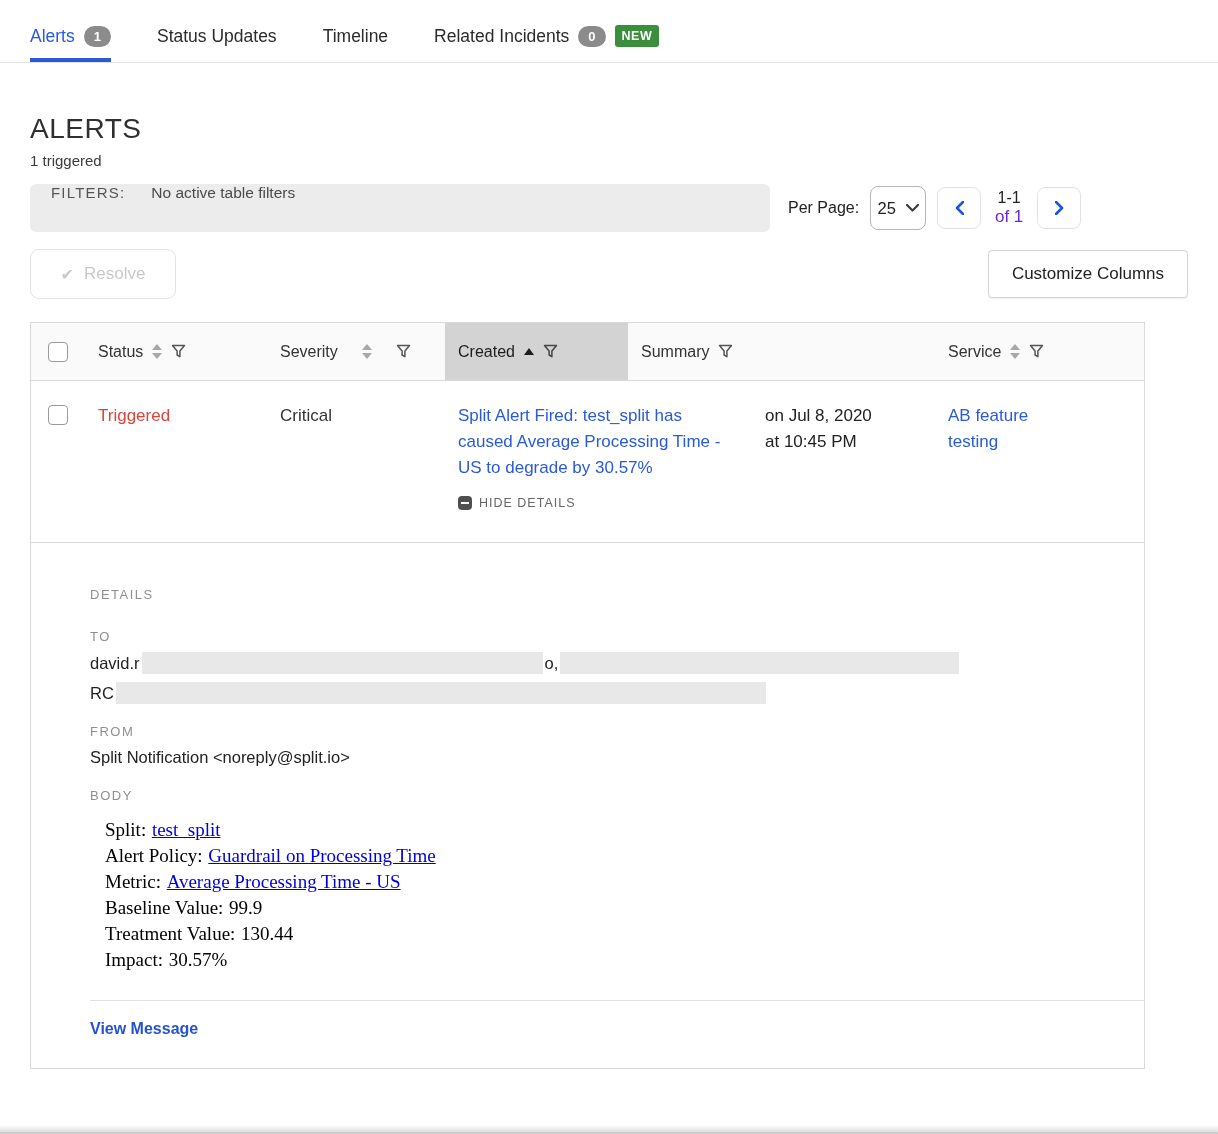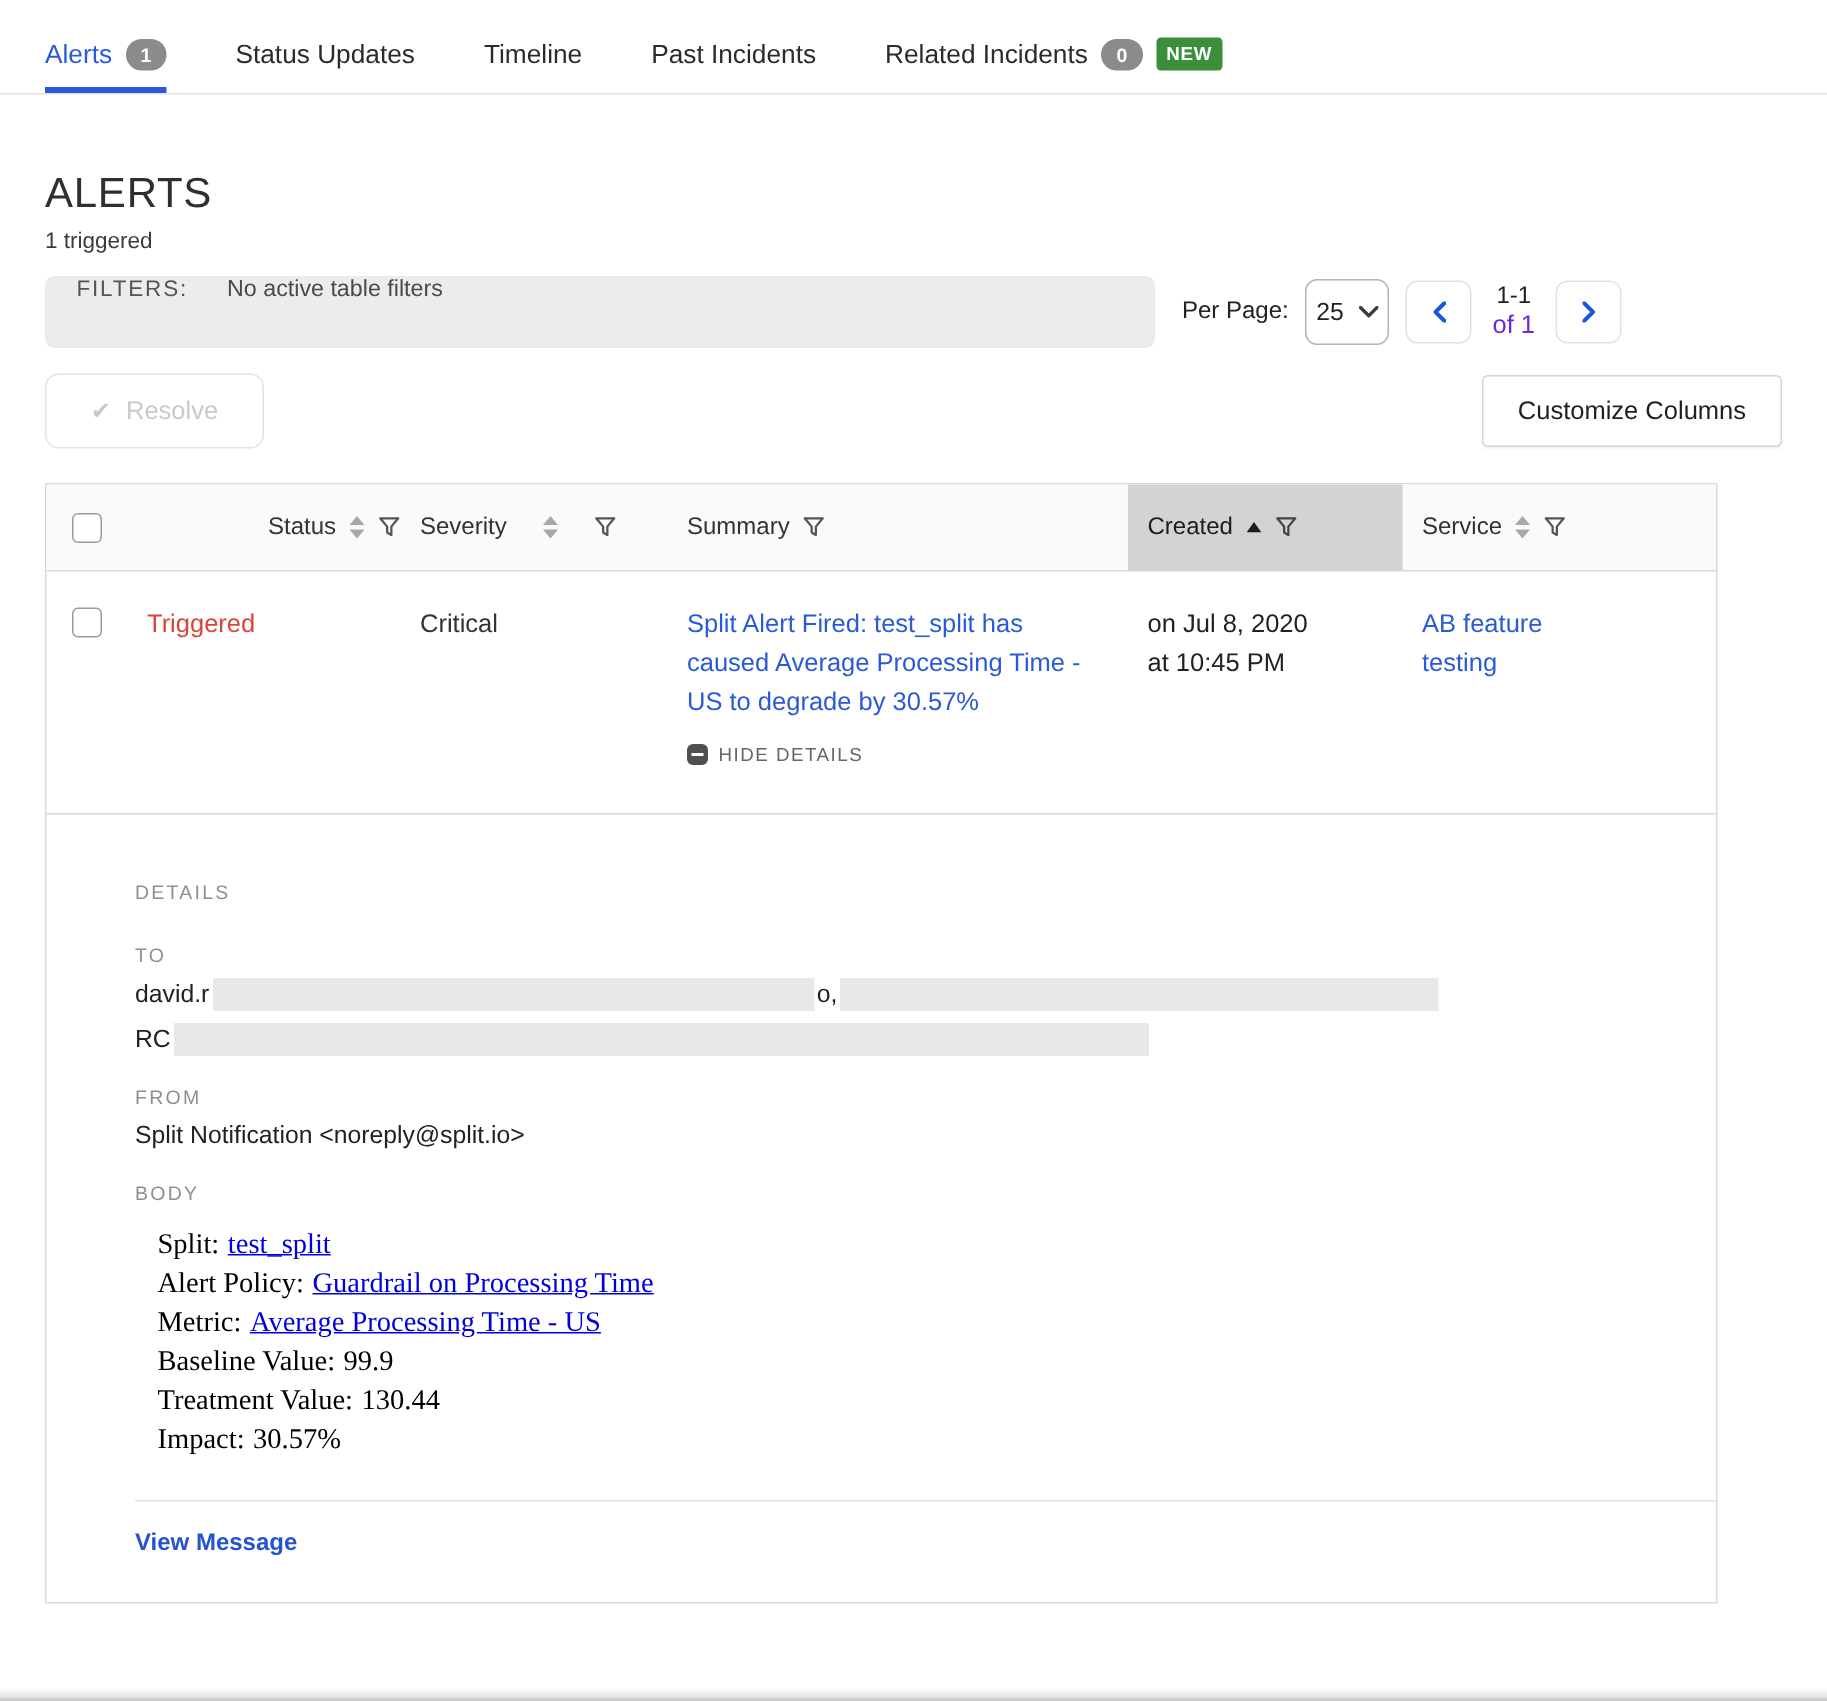--- a/index.html
+++ b/index.html
@@ -47,21 +47,21 @@
                  color:#c9c9c9; font-size:17px; display:flex; align-items:center; justify-content:center; gap:10px; }
   .resolve-check { font-size:16px; color:#c9c9c9; }
   .customize-btn { height:48px; border:1px solid #d4d4d4; border-radius:4px; background:#fff;
                    font-size:17px; color:#1f1f1f; padding:0 23px; box-shadow:0 1px 2px rgba(0,0,0,0.06); cursor:pointer; }
 
   
   .alert-table { margin-top:23px; border:1px solid #d9d9d9; width:1115px; }
   .thead { display:flex; background:#fafafa; border-bottom:1px solid #d9d9d9; height:58px; }
   .th { display:flex; align-items:center; gap:9px; padding-left:13px; font-size:16px; color:#333; }
   .th-check { width:54px; justify-content:center; padding-left:0; }
-  .th-status { width:182px;justify-content:flex-end; }
+  .th-status { width:182px; }
   .th-severity { width:178px;gap:24px; }
   .th-summary { width:307px; }
   .th-created { width:183px; background:#d3d3d3; color:#1d1d1d; }
   .th-service { flex:1; }
   .checkbox { width:20px; height:20px; border:1.5px solid #9a9a9a; border-radius:4px; background:#fff; cursor:pointer; }
   .icon-svg { display:block; }
 
   .trow { display:flex; border-bottom:1px solid #d9d9d9; min-height:162px; }
   .td { padding:22px 12px 18px 13px; font-size:17px; line-height:26px; }
   .td-check { width:54px; display:flex; justify-content:center; padding:24px 0 0 0; }
@@ -108,23 +108,20 @@
     <span>Alerts</span>
     <span class="count-badge">1</span>
   </div>
   <div class="tab">
     <span>Status Updates</span>
   </div>
   <div class="tab">
     <span>Timeline</span>
   </div>
   <div class="tab">
-    <span>Past Incidents</span>
-  </div>
-  <div class="tab">
     <span>Related Incidents</span>
     <span class="count-badge">0</span>
     <span class="new-badge">NEW</span>
   </div>
 </nav>
 
 <div class="content">
 
   <h1 class="page-title">ALERTS</h1>
   <div class="page-subtitle">1 triggered</div>
@@ -188,33 +185,33 @@
       <div class="th th-severity">
         <span>Severity</span>
         <svg class="icon-svg" width="10" height="15" viewBox="0 0 10 15">
             <polygon points="5,0 10,6 0,6" fill="#a8a8a8"></polygon>
             <polygon points="5,15 10,9 0,9" fill="#a8a8a8"></polygon>
           </svg>
         <svg class="icon-svg" width="15" height="15" viewBox="0 0 15 15">
             <path d="M1.5 1.5 h12 l-4.6 5.6 v5.6 l-2.8 -1.7 v-3.9 z" fill="none" stroke="#555" stroke-width="1.5" stroke-linejoin="round"></path>
           </svg>
       </div>
-      <div class="th th-summary">
-        <span>Summary</span>
-        <svg class="icon-svg" width="15" height="15" viewBox="0 0 15 15">
-            <path d="M1.5 1.5 h12 l-4.6 5.6 v5.6 l-2.8 -1.7 v-3.9 z" fill="none" stroke="#555" stroke-width="1.5" stroke-linejoin="round"></path>
-          </svg>
-      </div>
       <div class="th th-created">
         <span>Created</span>
         <svg class="icon-svg" width="10" height="7" viewBox="0 0 10 7">
             <polygon points="5,0 10,7 0,7" fill="#1d1d1d"></polygon>
           </svg>
         <svg class="icon-svg" width="15" height="15" viewBox="0 0 15 15">
             <path d="M1.5 1.5 h12 l-4.6 5.6 v5.6 l-2.8 -1.7 v-3.9 z" fill="none" stroke="#444" stroke-width="1.5" stroke-linejoin="round"></path>
+          </svg>
+      </div>
+      <div class="th th-summary">
+        <span>Summary</span>
+        <svg class="icon-svg" width="15" height="15" viewBox="0 0 15 15">
+            <path d="M1.5 1.5 h12 l-4.6 5.6 v5.6 l-2.8 -1.7 v-3.9 z" fill="none" stroke="#555" stroke-width="1.5" stroke-linejoin="round"></path>
           </svg>
       </div>
       <div class="th th-service">
         <span>Service</span>
         <svg class="icon-svg" width="10" height="15" viewBox="0 0 10 15">
             <polygon points="5,0 10,6 0,6" fill="#a8a8a8"></polygon>
             <polygon points="5,15 10,9 0,9" fill="#a8a8a8"></polygon>
           </svg>
         <svg class="icon-svg" width="15" height="15" viewBox="0 0 15 15">
             <path d="M1.5 1.5 h12 l-4.6 5.6 v5.6 l-2.8 -1.7 v-3.9 z" fill="none" stroke="#555" stroke-width="1.5" stroke-linejoin="round"></path>

